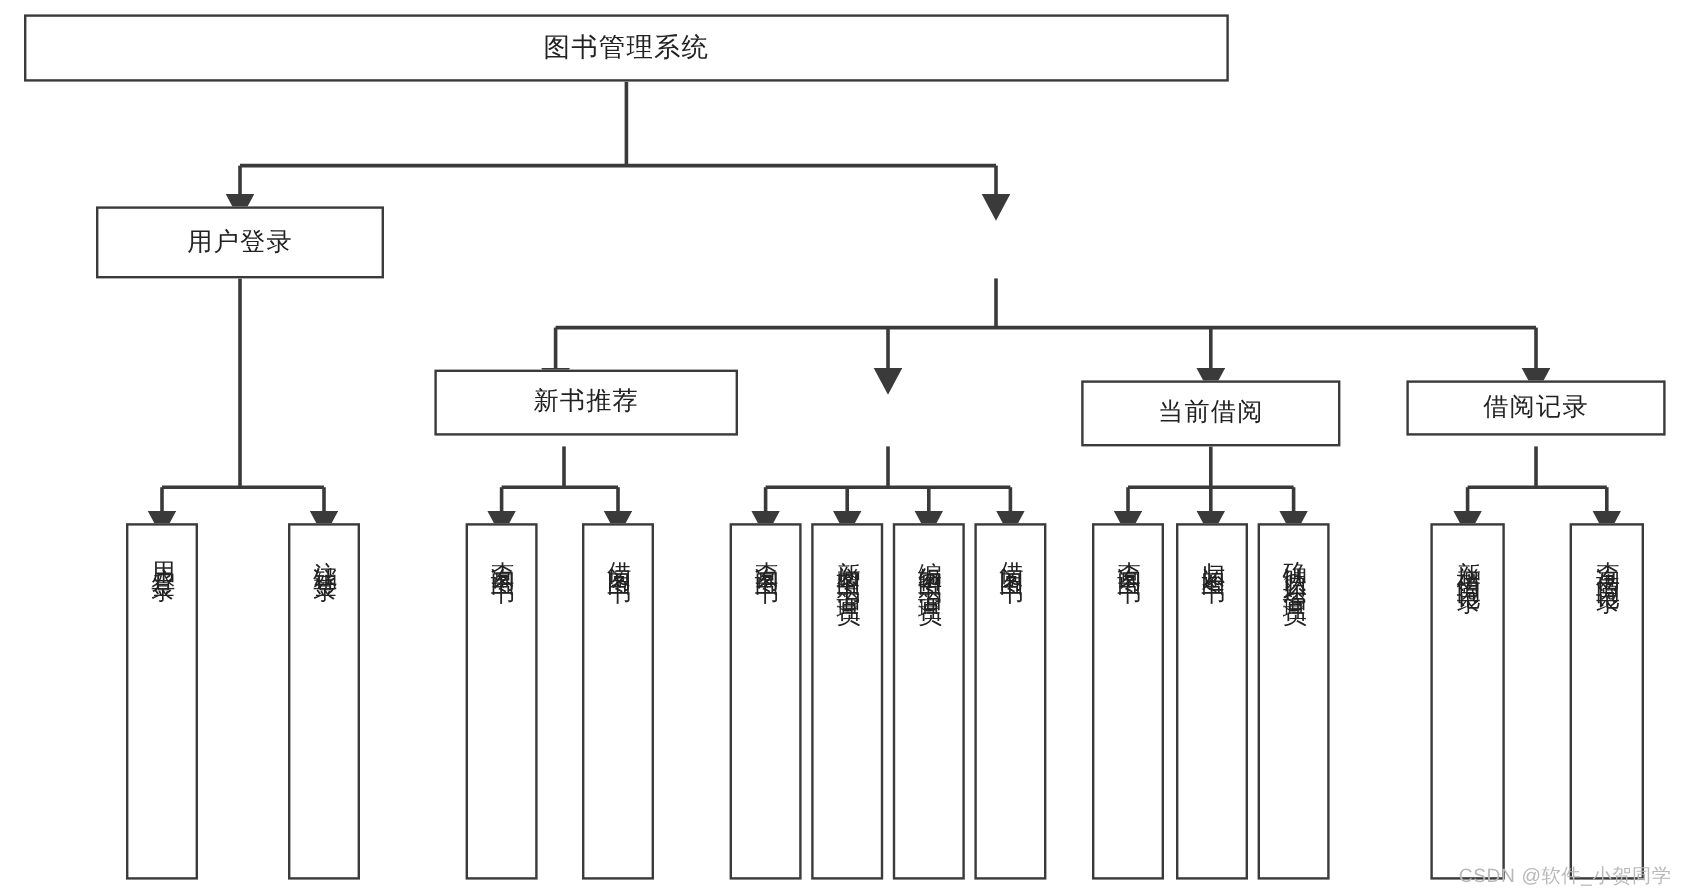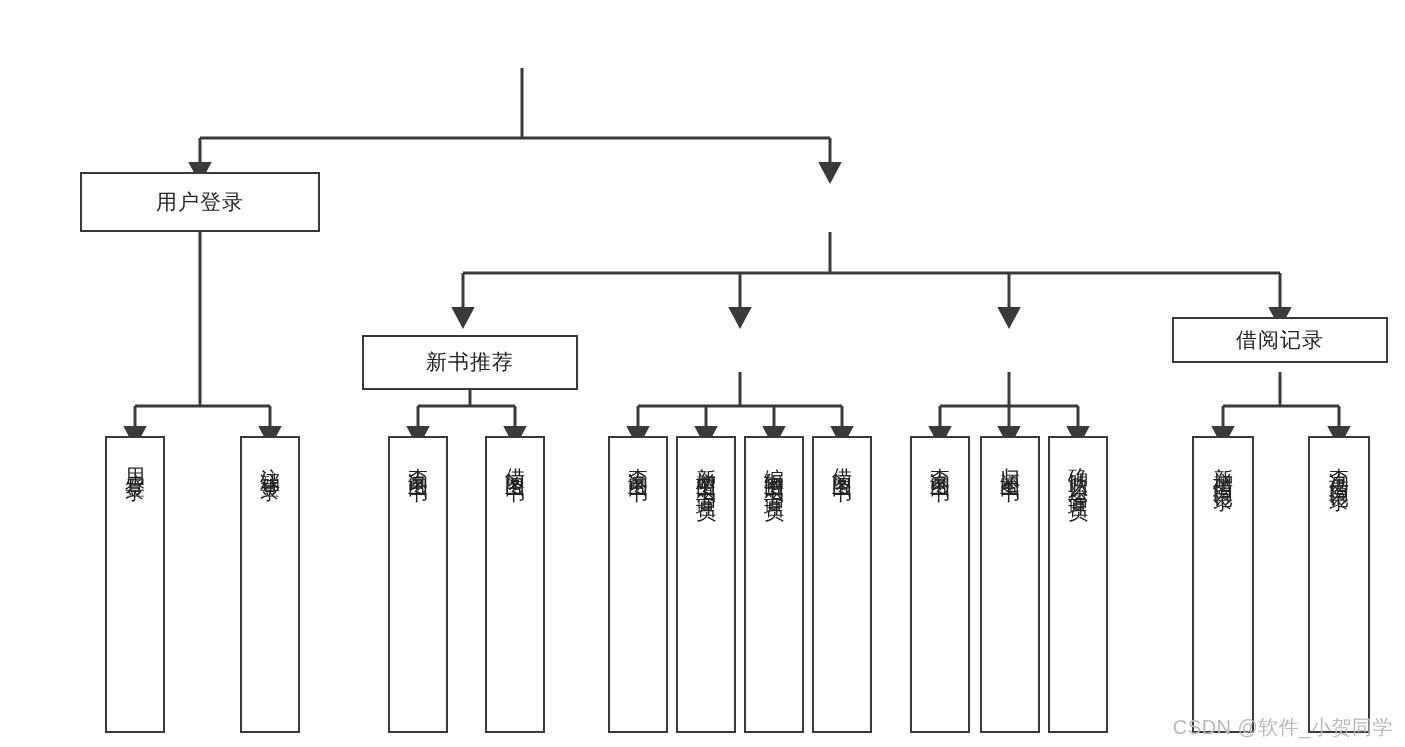--- a/index.html
+++ b/index.html
@@ -6,21 +6,21 @@
   body{font-family:"Liberation Sans","DejaVu Sans",sans-serif;}
   #canvas{position:relative;width:1405px;height:747px;background:#fff;overflow:hidden;}
   svg#wires{position:absolute;left:0;top:0;width:1405px;height:747px;}
   .node{position:absolute;box-sizing:border-box;background:#ffffff;
         border:2px solid #3a3a3a;display:flex;align-items:center;justify-content:center;}
   .node .lbl{color:#222;font-size:21px;line-height:1.25;letter-spacing:1px;white-space:nowrap;}
   .node.vert{align-items:flex-start;padding-top:14px;}
   .node.vert .lbl{writing-mode:vertical-rl;text-orientation:upright;
         font-size:20px;letter-spacing:5px;white-space:nowrap;}
   #root .lbl{font-size:22px;}
-  #watermark{position:absolute;right:12px;bottom:6px;color:#b9b9b9;font-size:20px;
+  #watermark{position:absolute;right:12px;bottom:6px;color:#b9b9b9;font-size:16px;
         letter-spacing:.5px;white-space:nowrap;}
 </style>
 </head>
 <body>
 
 <div id="canvas">
 
   <svg id="wires" viewBox="0 0 1405 747">
     <defs>
       <marker id="ah" markerWidth="10" markerHeight="10" refX="1.5" refY="4" orient="auto" markerUnits="strokeWidth">
@@ -64,27 +64,33 @@
       <path d="M1009,406 L1009,430" marker-end="url(#ah)"></path>
       <path d="M1078,406 L1078,430" marker-end="url(#ah)"></path>
 
       <path d="M1280,372 L1280,406"></path>
       <path d="M1223,406 L1339,406"></path>
       <path d="M1223,406 L1223,430" marker-end="url(#ah)"></path>
       <path d="M1339,406 L1339,430" marker-end="url(#ah)"></path>
     </g>
   </svg>
 
+  <div class="node" id="root" style="left:20px;top:12px;width:1004px;height:56px;">
+    <span class="lbl">图书管理系统</span>
+  </div>
 
   <div class="node" style="left:80px;top:172px;width:240px;height:60px;">
     <span class="lbl">用户登录</span>
   </div>
 
-  <div class="node" style="left:362px;top:335px;width:216px;height:55px;">
+  <div class="node" style="left:362px;top:308px;width:253px;height:55px;">
     <span class="lbl">新书推荐</span>
+  </div>
+  <div class="node" style="left:901px;top:317px;width:216px;height:55px;">
+    <span class="lbl">当前借阅</span>
   </div>
   <div class="node" style="left:1172px;top:317px;width:216px;height:46px;">
     <span class="lbl">借阅记录</span>
   </div>
 
   <div class="node vert" style="left:105px;top:436px;width:60px;height:297px;">
     <span class="lbl">用户登录</span>
   </div>
   <div class="node vert" style="left:240px;top:436px;width:60px;height:297px;">
     <span class="lbl">注销登录</span>

